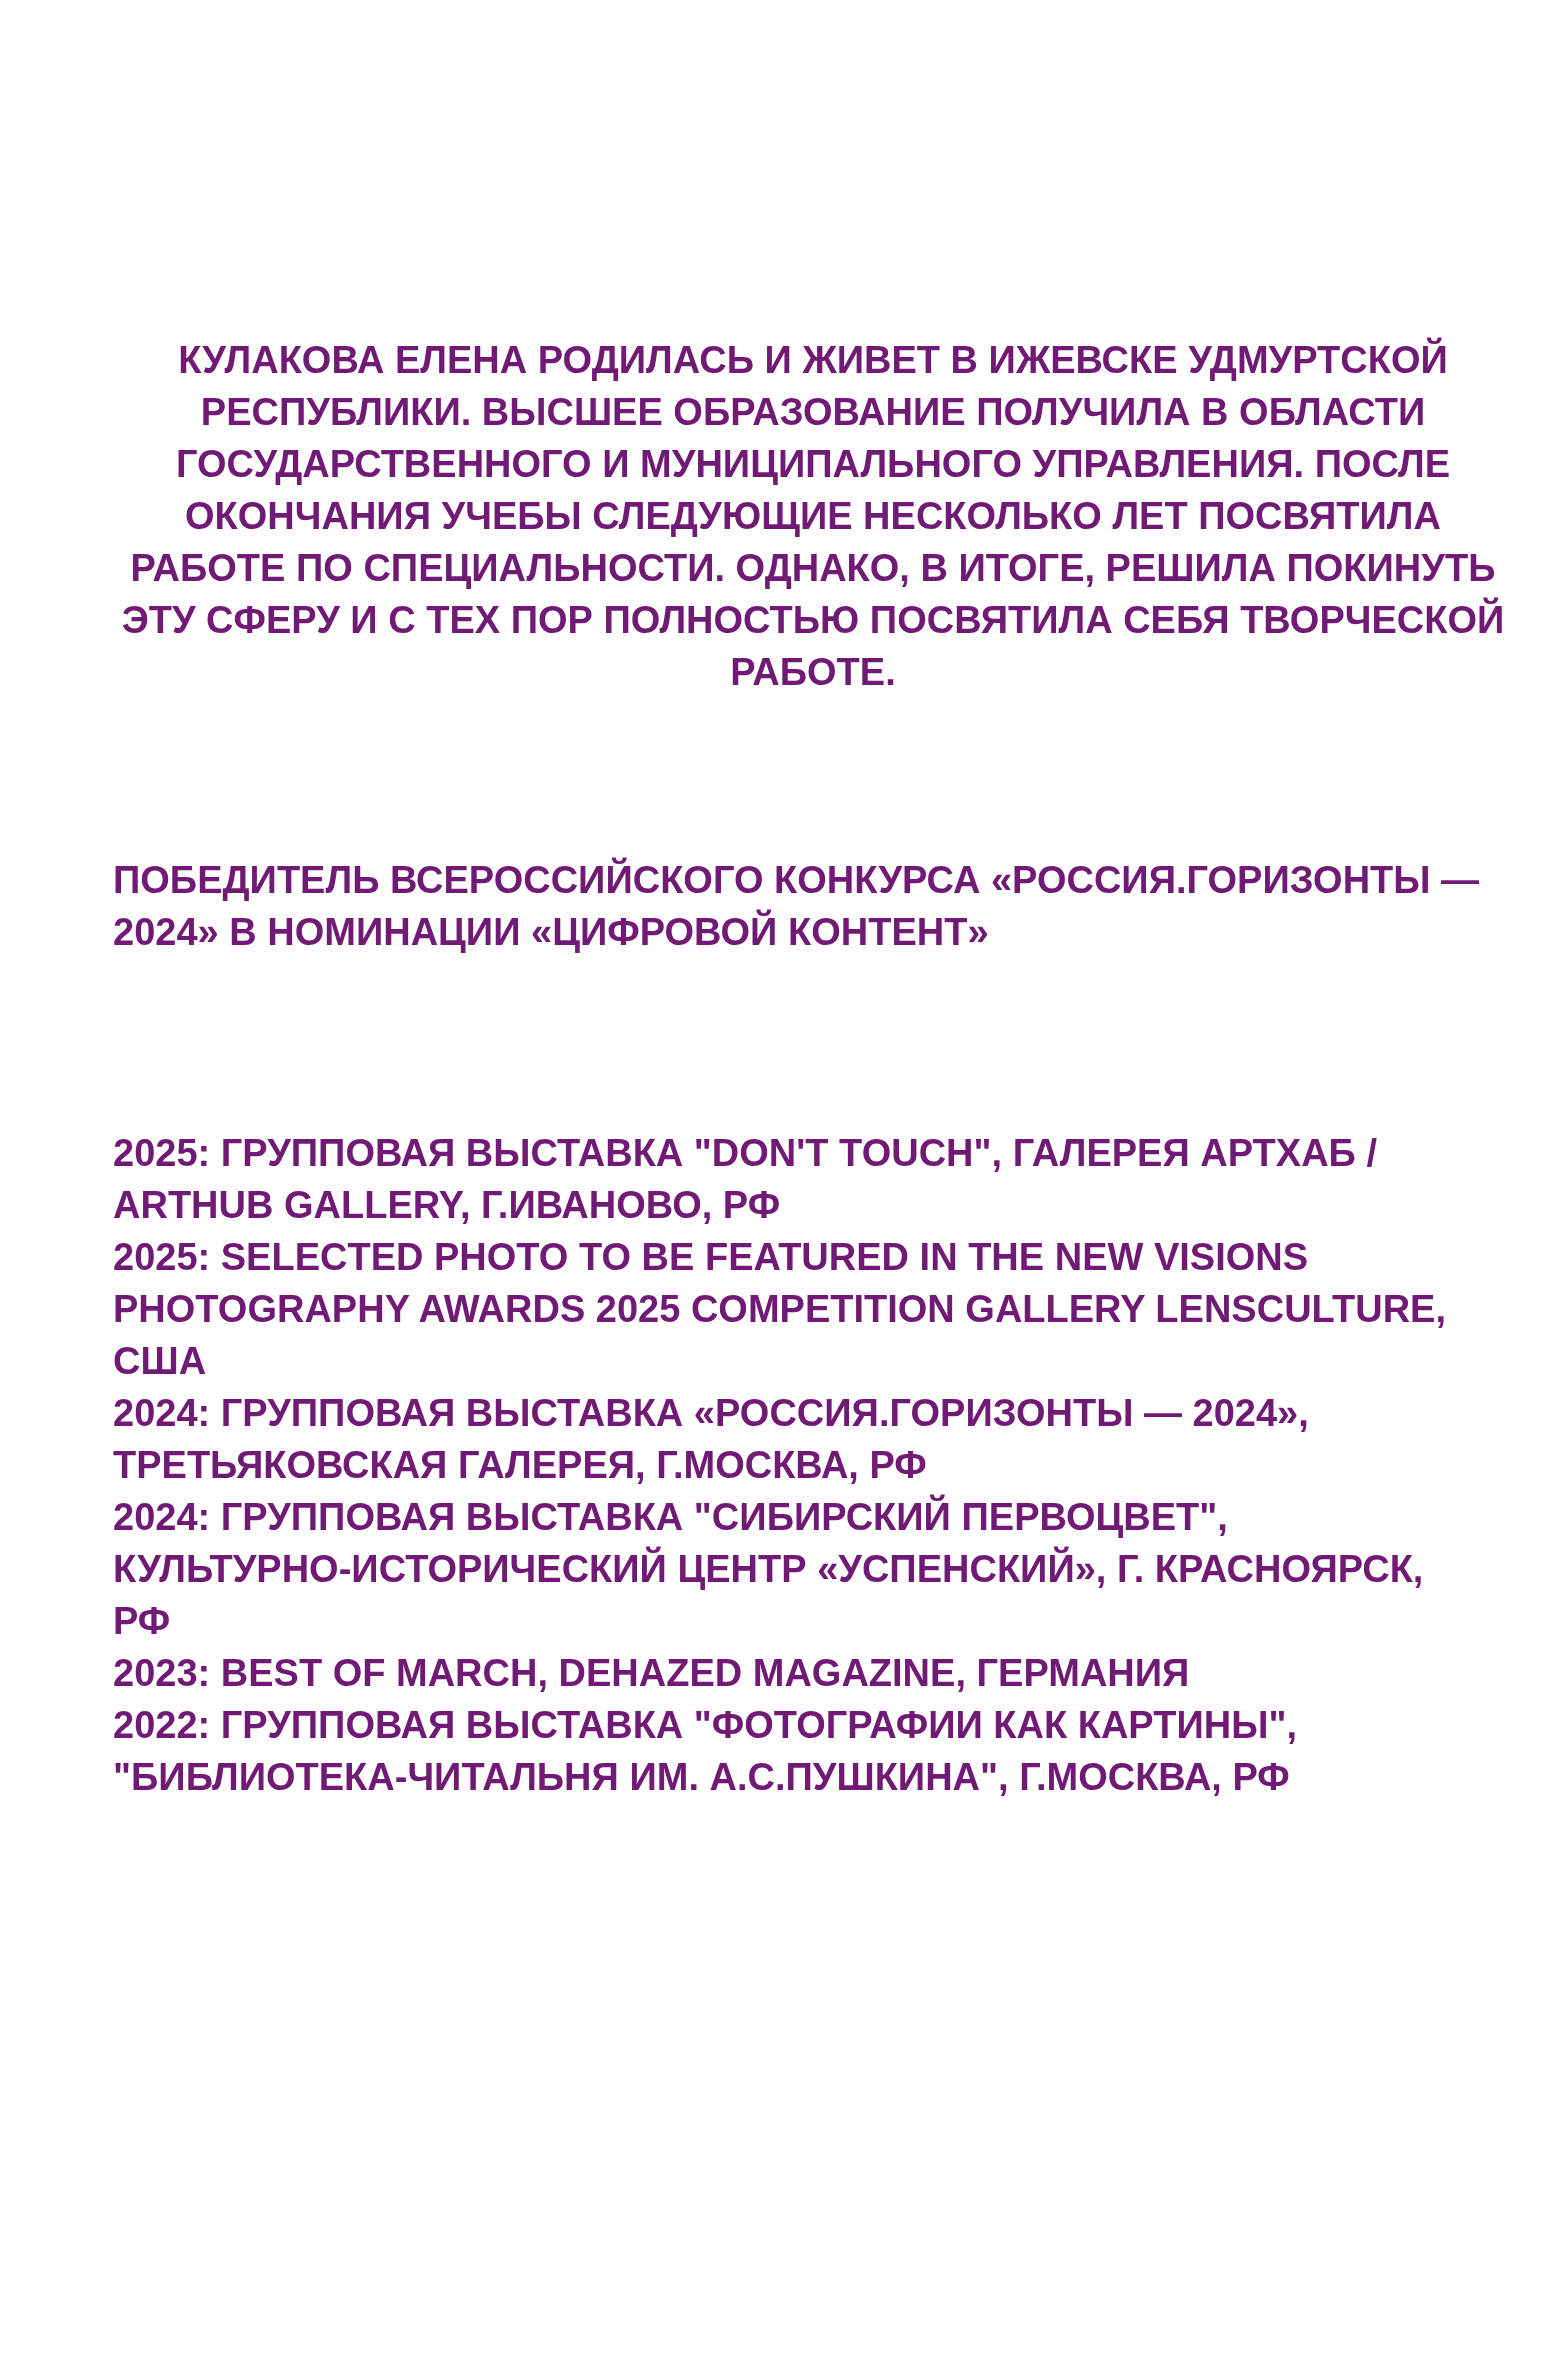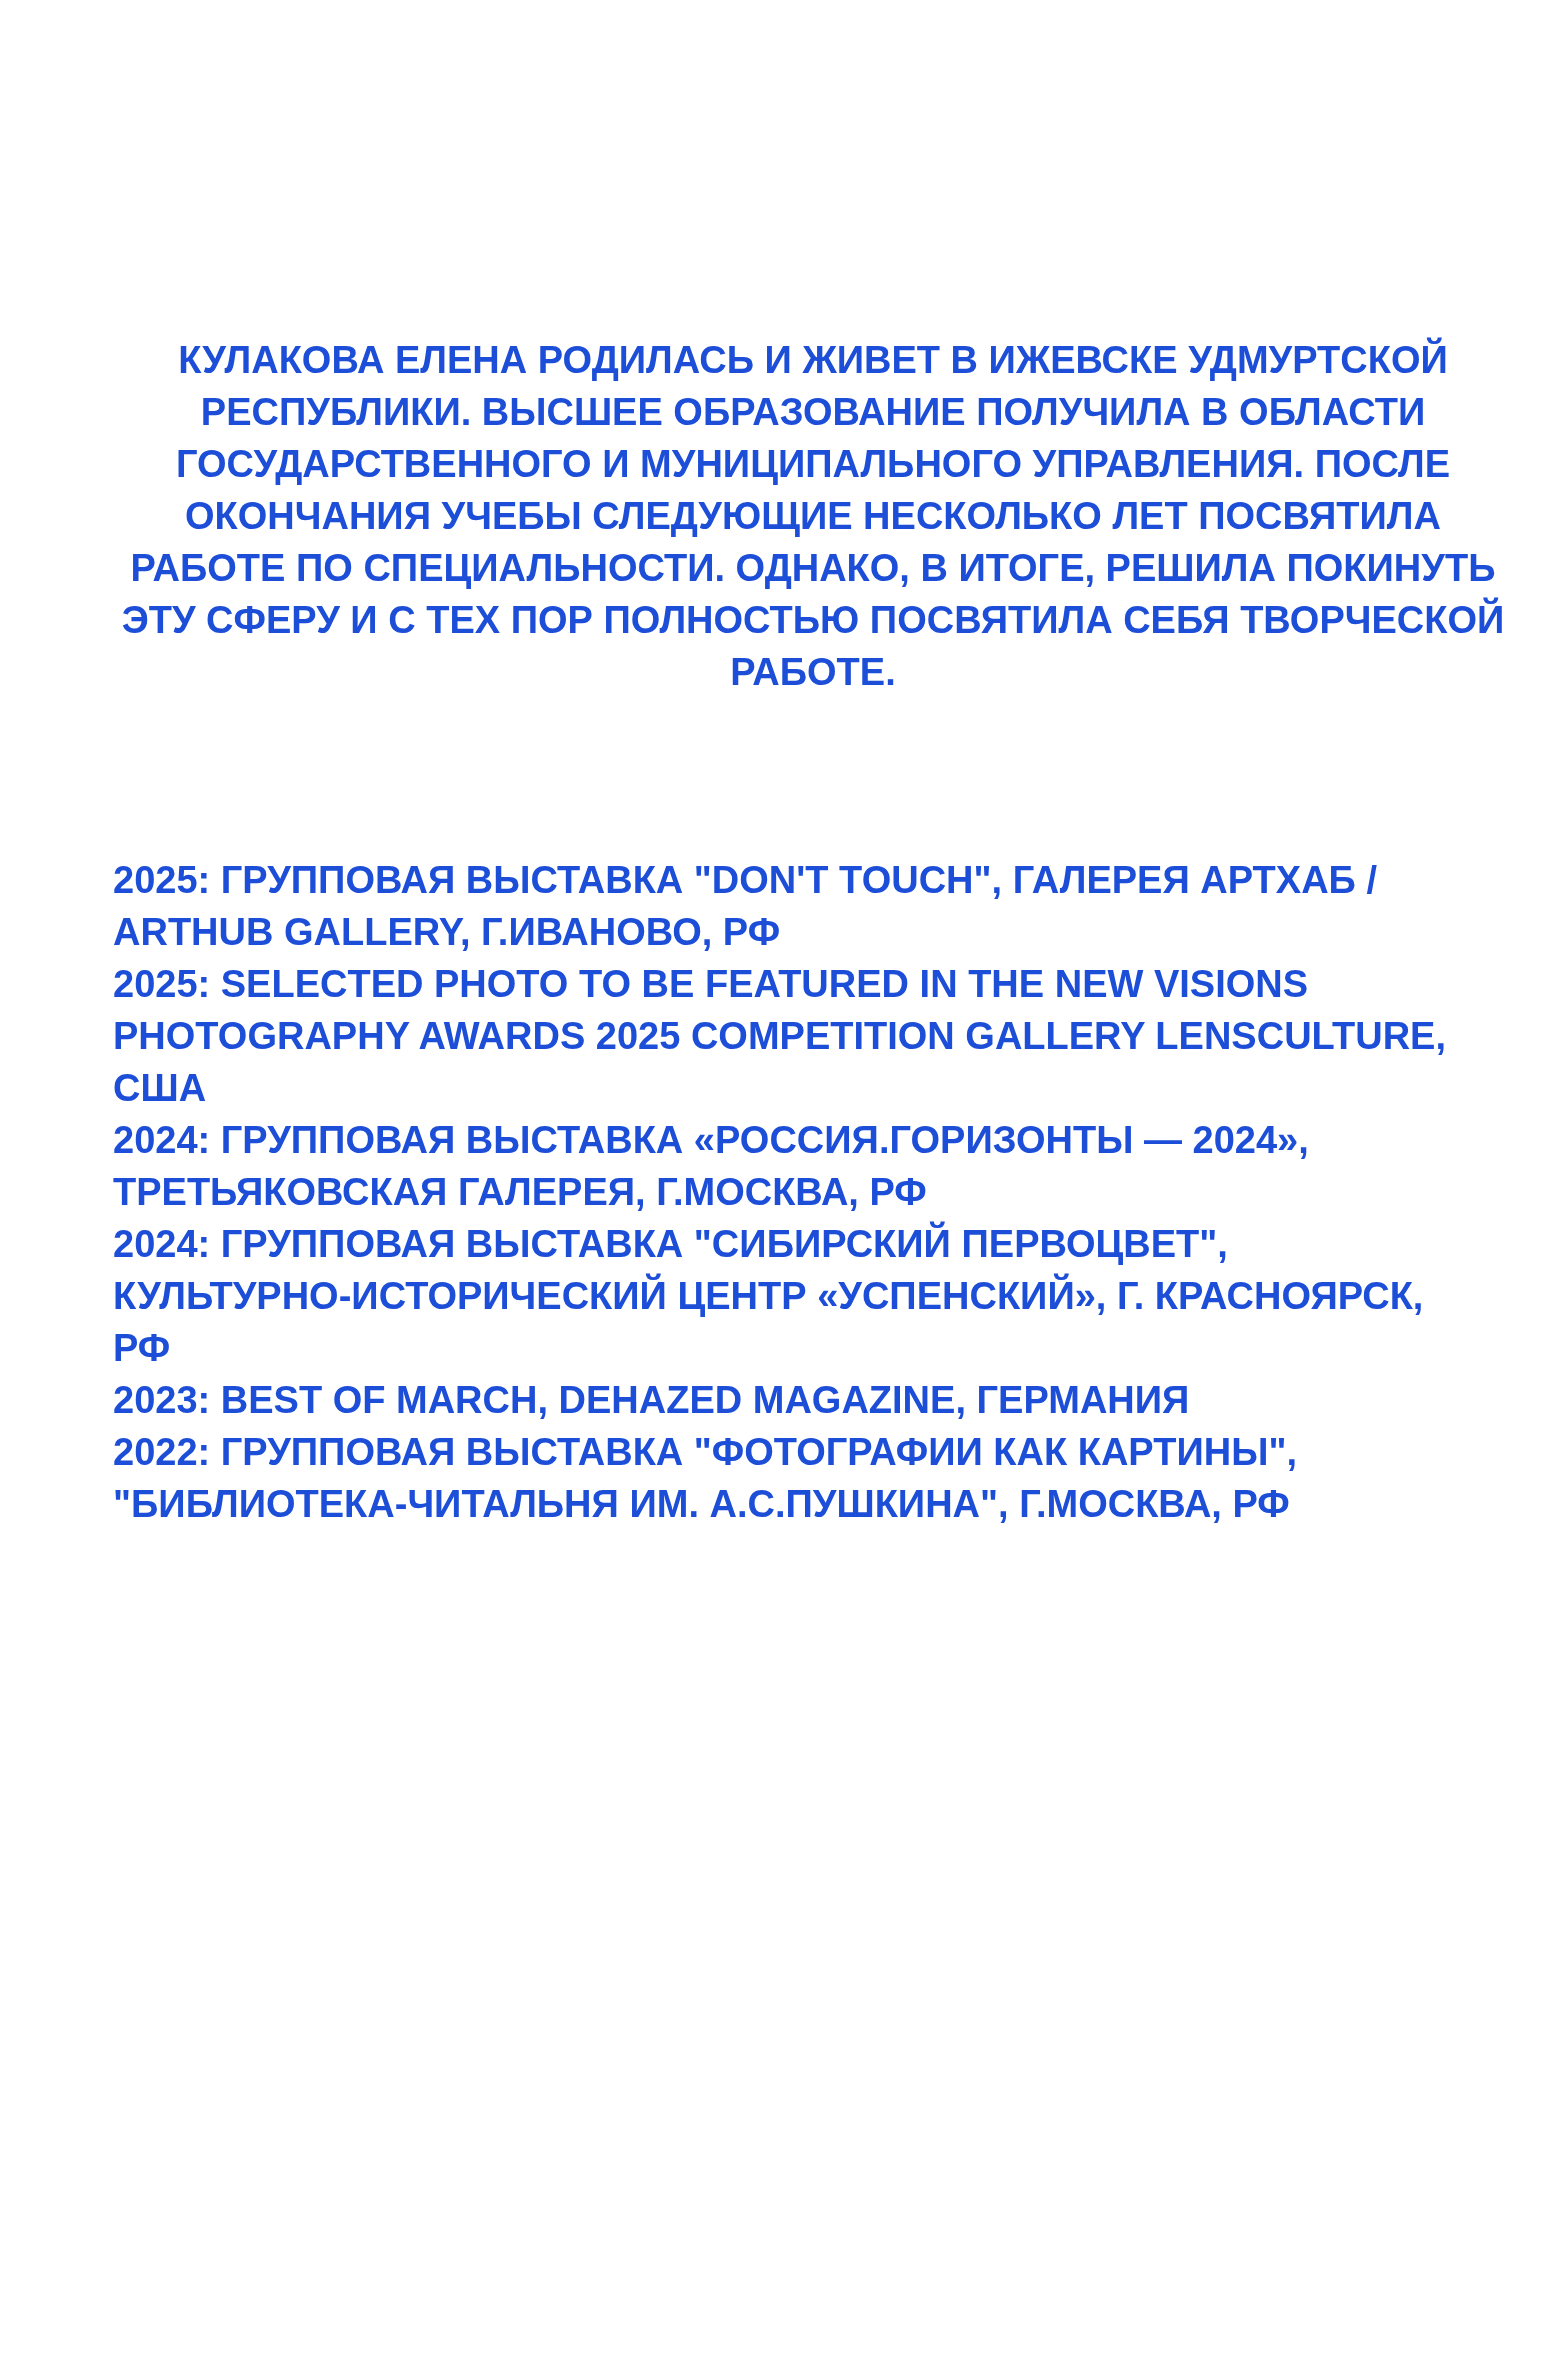--- a/index.html
+++ b/index.html
@@ -17,21 +17,21 @@
     width: 1567px;
     height: 2354px;
     background: #ffffff;
     font-family: "Liberation Sans", sans-serif;
   }
   .content {
     position: absolute;
     left: 113px;
     top: 230px;
     width: 1400px;
-    color: #1d4ed8;
+    color: #701a75;
     font-weight: 700;
     font-size: 38px;
     line-height: 52px;
     letter-spacing: 0px;
     white-space: pre; 
   }
   .para {
     margin: 0 0 52px 0;
   }
   .para.center {
@@ -49,20 +49,22 @@
 
 <div class="page">
   <div class="content">
     <p class="para center">КУЛАКОВА ЕЛЕНА РОДИЛАСЬ И ЖИВЕТ В ИЖЕВСКЕ УДМУРТСКОЙ
 РЕСПУБЛИКИ. ВЫСШЕЕ ОБРАЗОВАНИЕ ПОЛУЧИЛА В ОБЛАСТИ
 ГОСУДАРСТВЕННОГО И МУНИЦИПАЛЬНОГО УПРАВЛЕНИЯ. ПОСЛЕ
 ОКОНЧАНИЯ УЧЕБЫ СЛЕДУЮЩИЕ НЕСКОЛЬКО ЛЕТ ПОСВЯТИЛА
 РАБОТЕ ПО СПЕЦИАЛЬНОСТИ. ОДНАКО, В ИТОГЕ, РЕШИЛА ПОКИНУТЬ
 ЭТУ СФЕРУ И С ТЕХ ПОР ПОЛНОСТЬЮ ПОСВЯТИЛА СЕБЯ ТВОРЧЕСКОЙ
 РАБОТЕ.</p>
+    <p class="para award">ПОБЕДИТЕЛЬ ВСЕРОССИЙСКОГО КОНКУРСА «РОССИЯ.ГОРИЗОНТЫ —
+2024» В НОМИНАЦИИ «ЦИФРОВОЙ КОНТЕНТ»</p>
     <p class="para">2025: ГРУППОВАЯ ВЫСТАВКА "DON'T TOUCH", ГАЛЕРЕЯ АРТХАБ /
 ARTHUB GALLERY, Г.ИВАНОВО, РФ
 2025: SELECTED PHOTO TO BE FEATURED IN THE NEW VISIONS
 PHOTOGRAPHY AWARDS 2025 COMPETITION GALLERY LENSCULTURE,
 США
 2024: ГРУППОВАЯ ВЫСТАВКА «РОССИЯ.ГОРИЗОНТЫ — 2024»,
 ТРЕТЬЯКОВСКАЯ ГАЛЕРЕЯ, Г.МОСКВА, РФ
 2024: ГРУППОВАЯ ВЫСТАВКА "СИБИРСКИЙ ПЕРВОЦВЕТ",
 КУЛЬТУРНО-ИСТОРИЧЕСКИЙ ЦЕНТР «УСПЕНСКИЙ», Г. КРАСНОЯРСК,
 РФ

